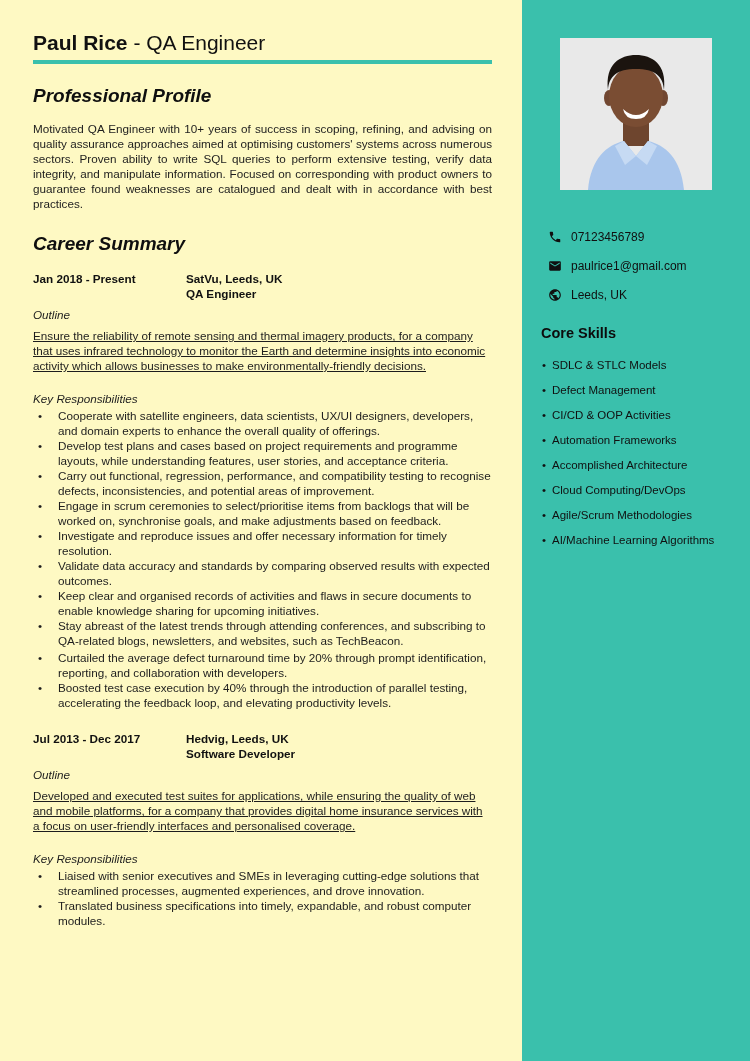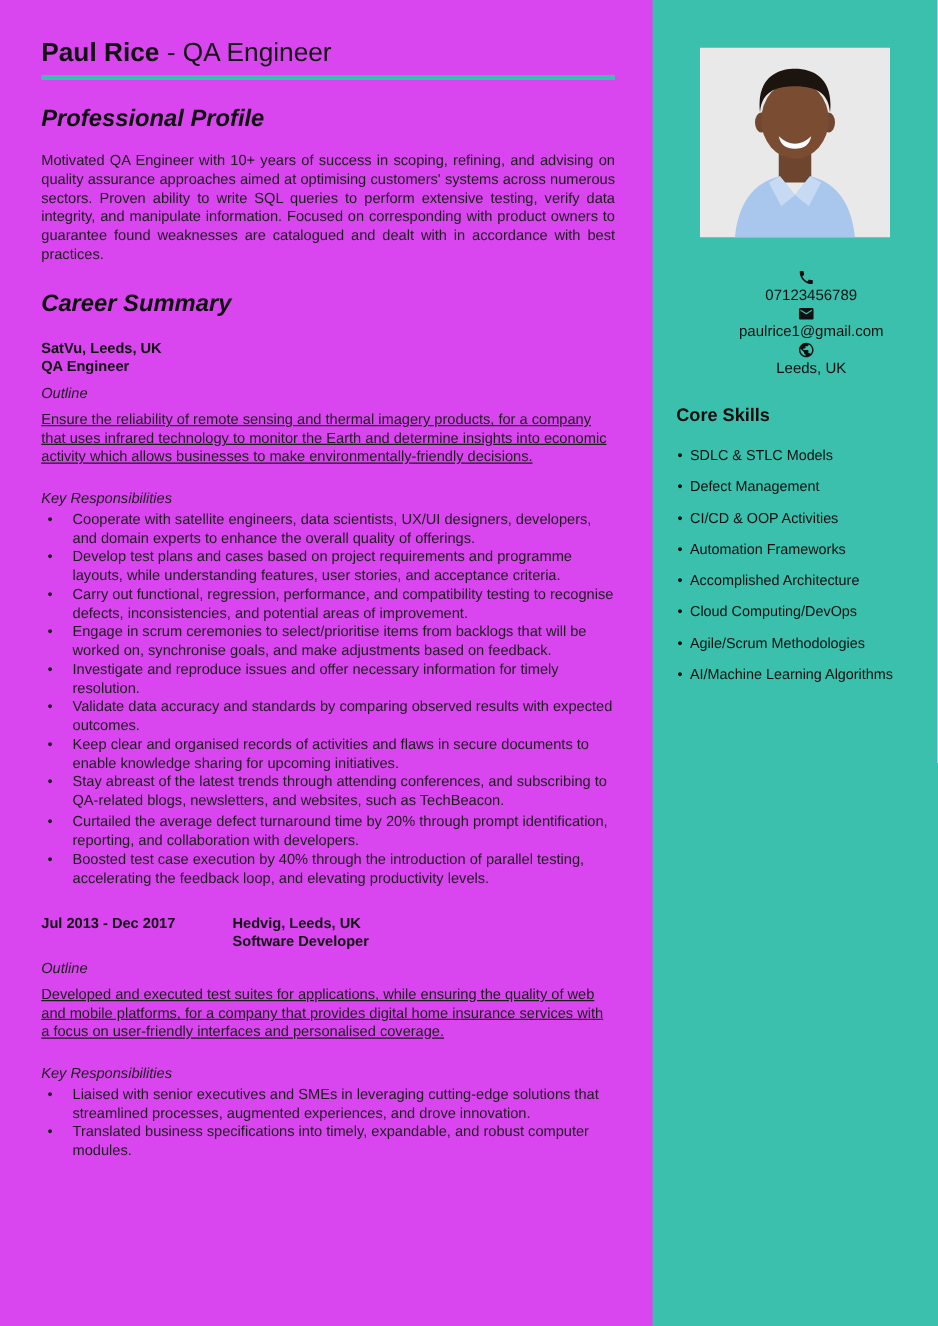--- a/index.html
+++ b/index.html
@@ -3,21 +3,21 @@
 <meta charset="utf-8">
 <style>
   * { box-sizing: border-box; }
   html, body { margin: 0; padding: 0; background: #ffffff; }
   body { font-family: "Liberation Sans", sans-serif; }
 
   .page {
     position: relative;
     width: 750px;
     height: 1061px;
-    background: #d946ef;
+    background: #fef9c3;
     overflow: hidden;
   }
 
   
   .main {
     position: absolute;
     left: 33px;
     top: 0;
     width: 459px;
     color: #1d1d1d;
@@ -111,25 +111,24 @@
   }
   .photo-frame {
     width: 152px;
     height: 152px;
     margin: 38px auto 0 auto;
     display: block;
   }
   .contact-list { margin: 25px 0 0 26px; }
   .contact-item {
     display: flex;
-    align-items: center;
+    align-items: flex-end;
     height: 29px;
     font-size: 12px;
     color: #101010;
-    flex-direction: column;
   }
   .contact-item .c-icon {
     width: 14px;
     height: 14px;
     margin-right: 9px;
     flex-shrink: 0;
     display: inline-flex;
   }
   .contact-item .c-icon svg { width: 14px; height: 14px; fill: #101010; }
   .skills-heading {
@@ -169,20 +168,21 @@
       <span class="bold">Paul Rice</span><span> - QA Engineer</span>
     </div>
     <div class="accent-rule"></div>
 
     <h2 class="section-heading">Professional Profile</h2>
     <p class="body-text profile-text">Motivated QA Engineer with 10+ years of success in scoping, refining, and advising on quality assurance approaches aimed at optimising customers' systems across numerous sectors. Proven ability to write SQL queries to perform extensive testing, verify data integrity, and manipulate information. Focused on corresponding with product owners to guarantee found weaknesses are catalogued and dealt with in accordance with best practices.</p>
 
     <h2 class="section-heading career-heading">Career Summary</h2>
 
     <div class="job-header">
+      <div class="job-dates">Jan 2018 - Present</div>
       <div class="job-co-role">
         <div>SatVu, Leeds, UK</div>
         <div>QA Engineer</div>
       </div>
     </div>
     <div class="label-italic">Outline</div>
     <p class="body-text outline-text">Ensure the reliability of remote sensing and thermal imagery products, for a company that uses infrared technology to monitor the Earth and determine insights into economic activity which allows businesses to make environmentally-friendly decisions.</p>
 
     <div class="label-italic label-resp">Key Responsibilities</div>
     <ul class="bullets">

